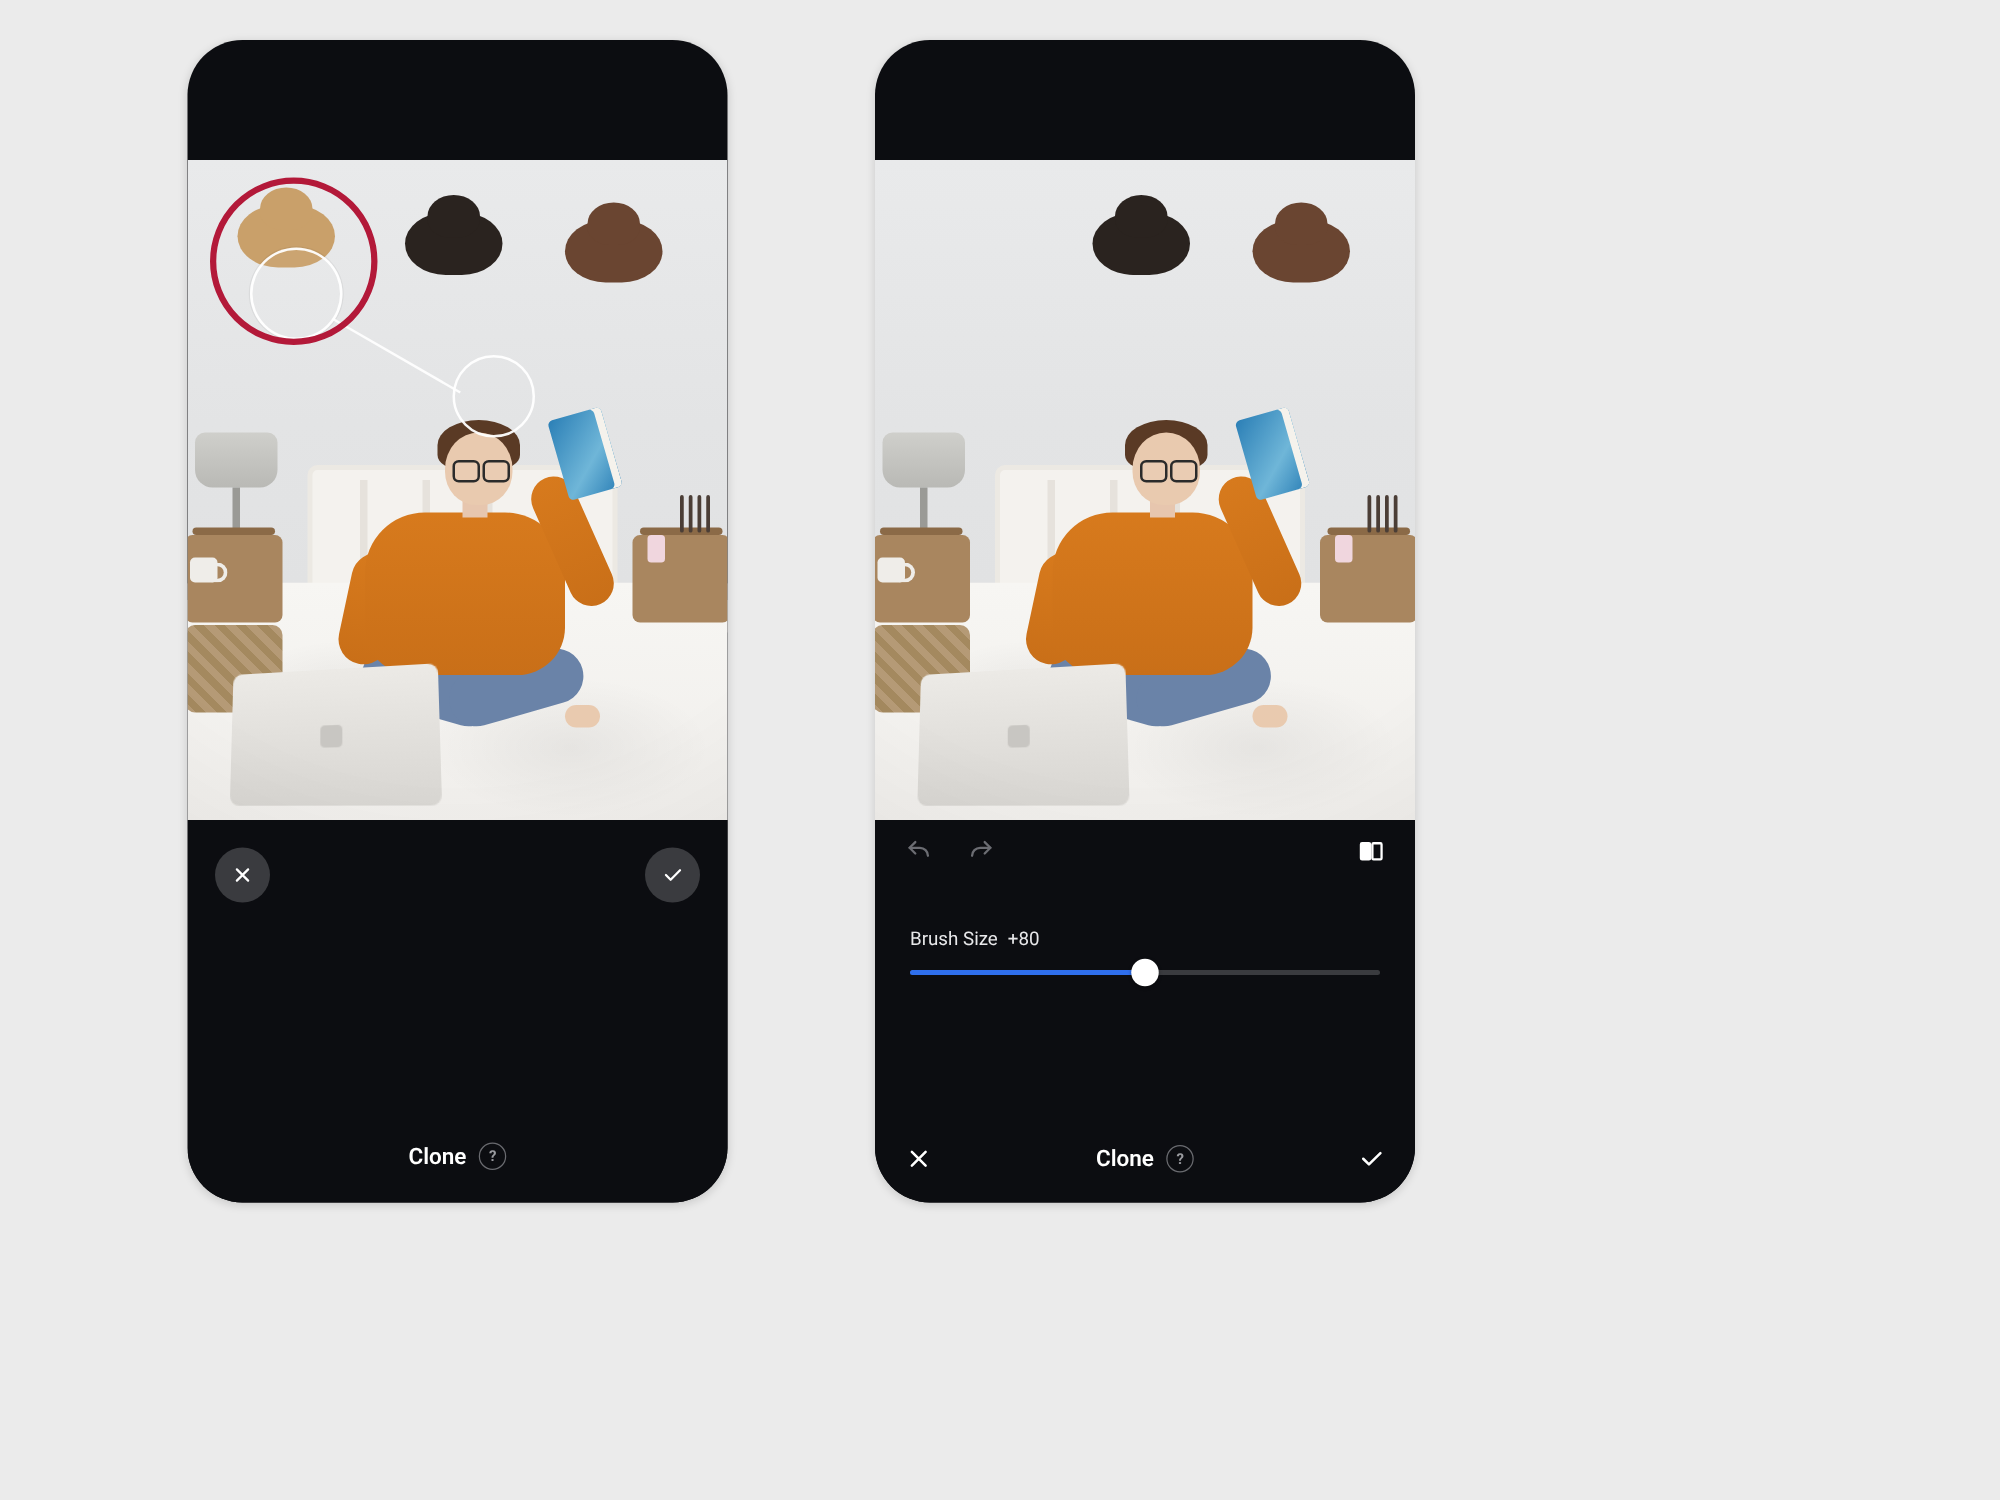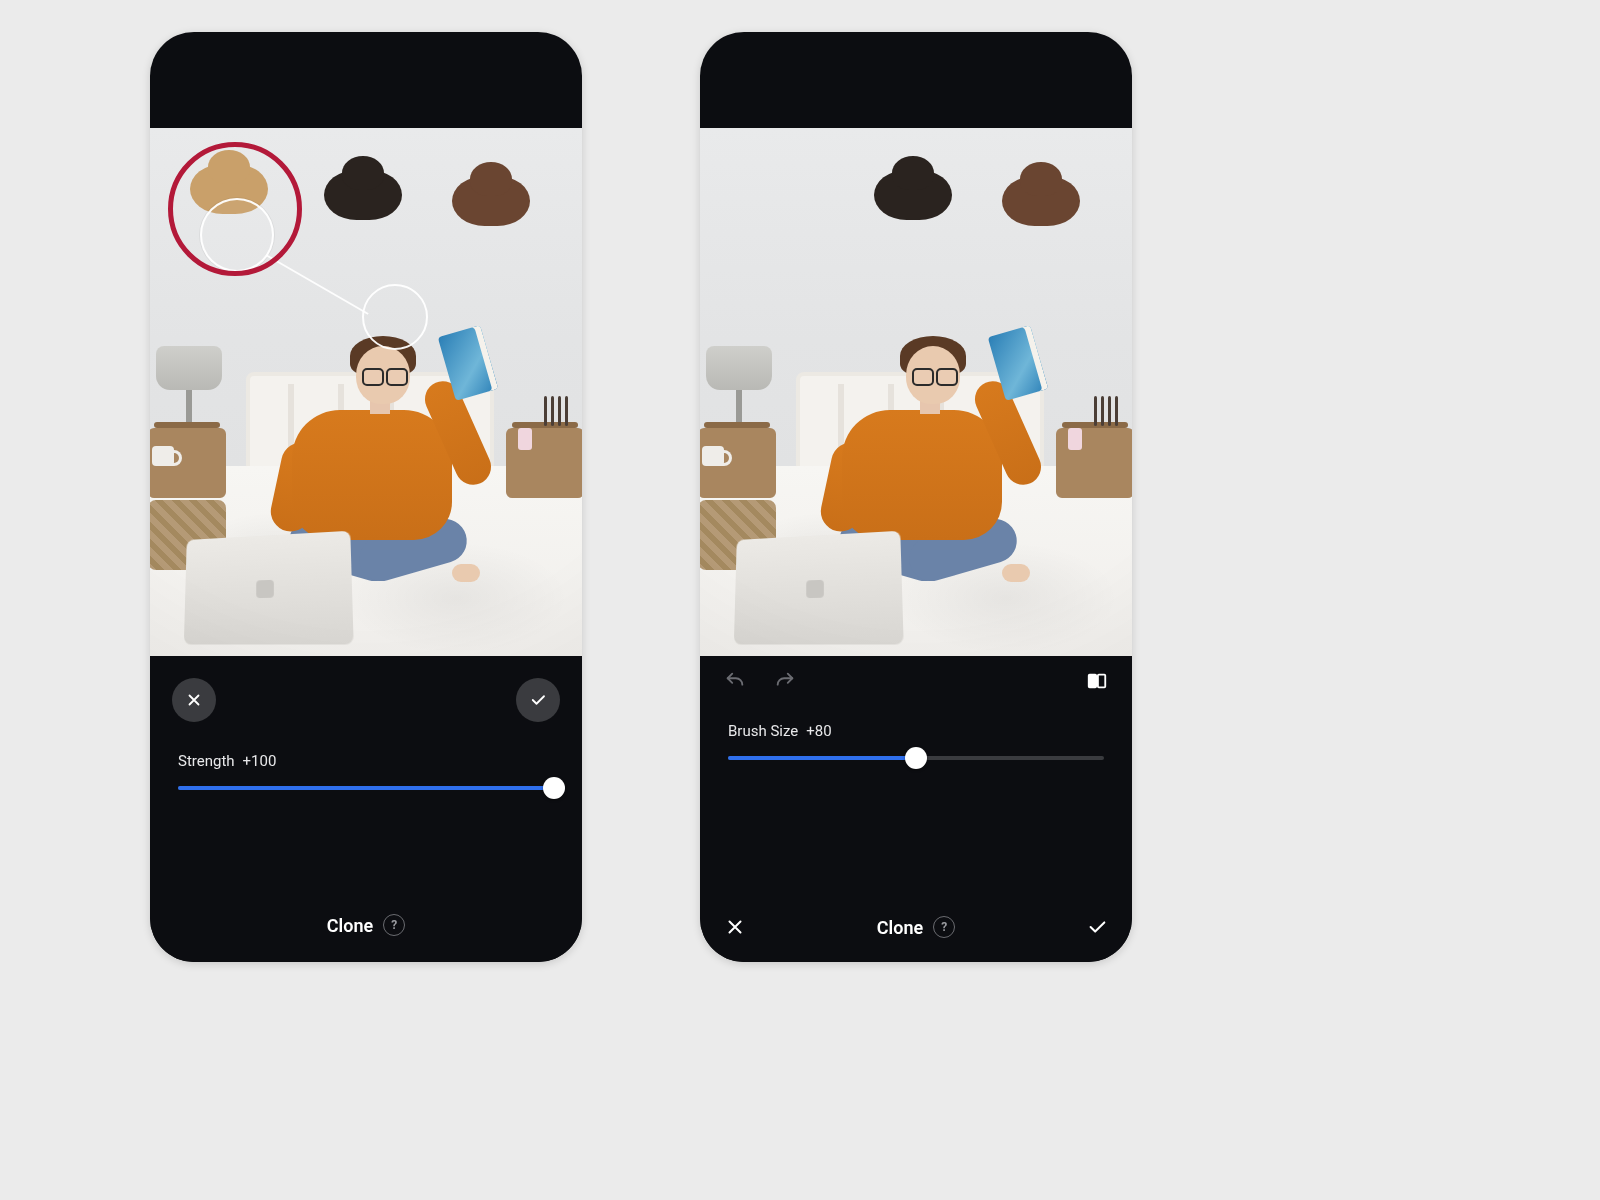--- a/index.html
+++ b/index.html
@@ -292,21 +292,21 @@
     width: 44px; height: 44px;
     border-radius: 50%;
     background: #3a3b3f;
     display: flex; align-items: center; justify-content: center;
     color: #fff;
   }
   .circle-btn svg { width: 18px; height: 18px; display: block; }
 
   .slider-wrap {
     position: absolute;
-    left: 28px; right: 28px;
+    left: 28px; right: 28px; margin-top: 20px;
   }
   .slider-label {
     color: #e8e8ea; font-size: 15px;
     margin-bottom: 16px;
     display: flex; gap: 8px;
   }
   .slider-track {
     position: relative;
     height: 4px;
     background: #3a3b3f;
@@ -433,30 +433,20 @@
         </span>
       </div>
       <div class="circle-btn" style="right:22px; top:22px;">
         <span>
           <svg viewBox="0 0 24 24" fill="none" stroke="currentColor" stroke-width="2.4" stroke-linecap="round" stroke-linejoin="round">
               <path d="M5 12l5 5L20 7"></path>
             </svg>
         </span>
       </div>
 
-      <div class="slider-wrap" style="top:96px;">
-        <div class="slider-label">
-          <span>Strength</span>
-          <span>+100</span>
-        </div>
-        <div class="slider-track">
-          <div class="slider-fill" style="width:100%;"></div>
-          <div class="slider-thumb" style="left:100%;"></div>
-        </div>
-      </div>
 
       <div class="tool-row">
         <span>Clone</span>
         <span class="help">
           <span>?</span>
         </span>
       </div>
     </div>
   </div>
 

